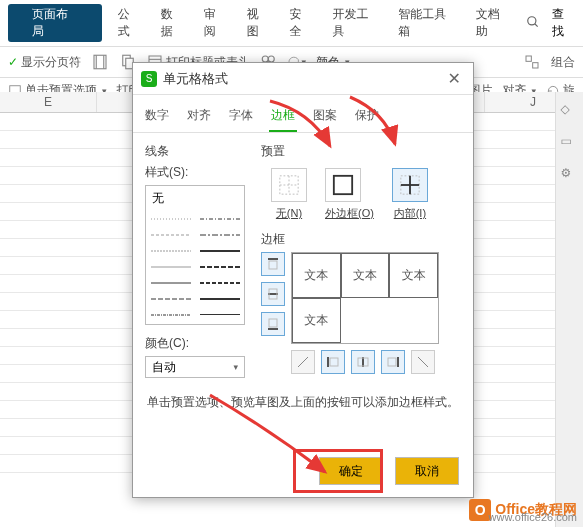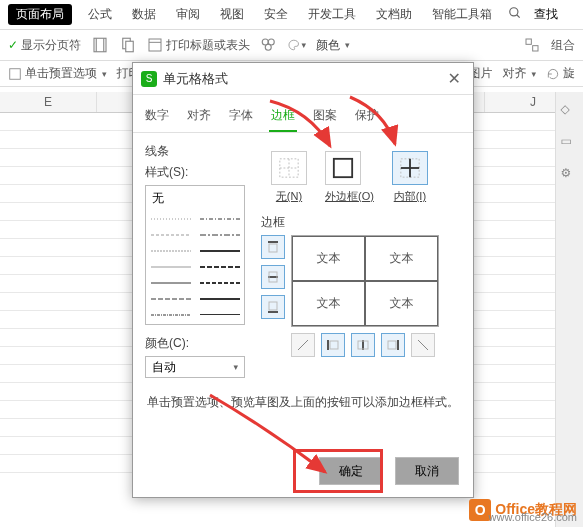--- a/index.html
+++ b/index.html
@@ -1,20 +1,20 @@
 <!DOCTYPE html>
 <html><head>
   <meta charset="utf-8">
   <style>
     * { margin: 0; padding: 0; box-sizing: border-box; font-family: "Microsoft YaHei", sans-serif; }
     body { width: 583px; height: 527px; background: #fff; position: relative; overflow: hidden; font-size: 12px; }
     
     .menubar { display: flex; align-items: center; gap: 12px; padding: 4px 8px; border-bottom: 1px solid #ddd; }
     .menubar-item { color: #444; cursor: pointer; padding: 2px 4px; }
-    .menubar-item.active { background: #000000; color: #fff; border-radius: 3px; padding: 2px 8px; }
+    .menubar-item.active { background: #0c4a6e; color: #fff; border-radius: 3px; padding: 2px 24px; }
     .menubar .search-icon { color: #666; }
     
     .toolbar { display: flex; align-items: center; gap: 10px; padding: 6px 8px; border-bottom: 1px solid #ddd; color: #555; }
     .toolbar-item { display: flex; align-items: center; gap: 3px; cursor: pointer; }
     .toolbar-icon { width: 18px; height: 18px; display: inline-flex; align-items: center; justify-content: center; }
     .color-label { color: #444; }
     
     .toolbar2 { display: flex; align-items: center; gap: 10px; padding: 4px 8px; border-bottom: 1px solid #ddd; color: #555; }
     
     .sheet { position: absolute; top: 92px; left: 0; right: 0; bottom: 0; }
@@ -53,29 +53,29 @@
     
     .preset-row { display: flex; gap: 18px; margin-top: 8px; margin-left: 10px; }
     .preset-item { text-align: center; font-size: 11px; color: #444; text-decoration: underline; }
     .preset-box { width: 36px; height: 34px; border: 1px solid #ccc; display: flex; align-items: center; justify-content: center; margin-bottom: 4px; cursor: pointer; }
     .preset-box.sel { border: 1px solid #6aa8d8; background: #e8f2fb; }
     
     .border-section { margin-top: 10px; }
     .border-preview-wrap { display: flex; gap: 6px; }
     .border-side-btns { display: flex; flex-direction: column; gap: 6px; }
     .border-btn { width: 24px; height: 24px; border: 1px solid #6aa8d8; background: #e8f2fb; cursor: pointer; display: flex; align-items: center; justify-content: center; }
-    .border-preview { width: 148px; height: 92px; border: 1px solid #aaa; display: grid; grid-template-columns: 1fr 1fr; grid-template-rows: 1fr 1fr; }
+    .border-preview { width: 148px; height: 92px; border: 1px solid #aaa; display: grid; grid-template-columns: 1fr 1fr 1fr; grid-template-rows: 1fr 1fr; }
     .border-preview .cell { border: 1px solid #666; display: flex; align-items: center; justify-content: center; font-size: 12px; color: #555; }
     .border-bottom-btns { display: flex; gap: 6px; margin-top: 6px; margin-left: 30px; }
     .border-btn.gray { border: 1px solid #ccc; background: #f5f5f5; }
     
     .hint-text { padding: 0 14px; font-size: 12px; color: #444; margin-top: 6px; }
     
     .dlg-footer { position: absolute; bottom: 12px; right: 14px; display: flex; gap: 12px; }
-    .btn { width: 64px; height: 28px; border: 1px solid #bbb; background: #a3a3a3; cursor: pointer; display: flex; align-items: center; justify-content: center; font-size: 12px; }
+    .btn { width: 64px; height: 28px; border: 1px solid #bbb; background: #eab308; cursor: pointer; display: flex; align-items: center; justify-content: center; font-size: 12px; }
     .ok-highlight { position: absolute; border: 3px solid #e53935; width: 90px; height: 44px; bottom: 4px; right: 90px; pointer-events: none; }
     
     
     .arrow { position: absolute; pointer-events: none; }
     .arrow svg { overflow: visible; }
     
     .watermark { position: absolute; right: 6px; bottom: 6px; display: flex; align-items: center; gap: 4px; font-size: 14px; font-weight: bold; }
     .watermark .wm-icon { width: 22px; height: 22px; background: #e87722; border-radius: 3px; color: #fff; display: flex; align-items: center; justify-content: center; font-size: 14px; }
     .watermark .wm-text1 { color: #e87722; }
     .watermark .wm-url { font-size: 11px; color: #888; font-weight: normal; position: absolute; bottom: -2px; right: 0; }
@@ -86,22 +86,22 @@
 <body>
 
 <div class="menubar">
   <span class="menubar-item active">页面布局</span>
   <span class="menubar-item">公式</span>
   <span class="menubar-item">数据</span>
   <span class="menubar-item">审阅</span>
   <span class="menubar-item">视图</span>
   <span class="menubar-item">安全</span>
   <span class="menubar-item">开发工具</span>
+  <span class="menubar-item">智能工具箱</span>
   <span class="menubar-item">文档助</span>
-  <span class="menubar-item">智能工具箱</span>
   <span class="search-icon">
     <svg width="14" height="14" viewBox="0 0 24 24" fill="none" stroke="currentColor" stroke-width="2">
         <circle cx="10" cy="10" r="7"></circle>
         <line x1="20" y1="20" x2="15" y2="15"></line>
       </svg>
   </span>
   <span>查找</span>
 </div>
 
 <div class="toolbar">
@@ -333,20 +333,21 @@
       </div>
       <div style="height:10px"></div>
       <div class="section-label">颜色(C):</div>
       <div class="color-select">
         <span>自动</span>
         <span class="chev">▾</span>
       </div>
     </div>
 
     <div class="dlg-right">
+      <div class="section-label">预置</div>
       <div class="preset-row">
         <div class="preset-item">
           <div class="preset-box">
             <svg width="22" height="22" viewBox="0 0 24 24" fill="none" stroke="#bbb" stroke-width="1" stroke-dasharray="2,2">
                 <rect x="2" y="2" width="20" height="20"></rect>
                 <line x1="12" y1="2" x2="12" y2="22"></line>
                 <line x1="2" y1="12" x2="22" y2="12"></line>
               </svg>
           </div>
           <span>无(N)</span>

